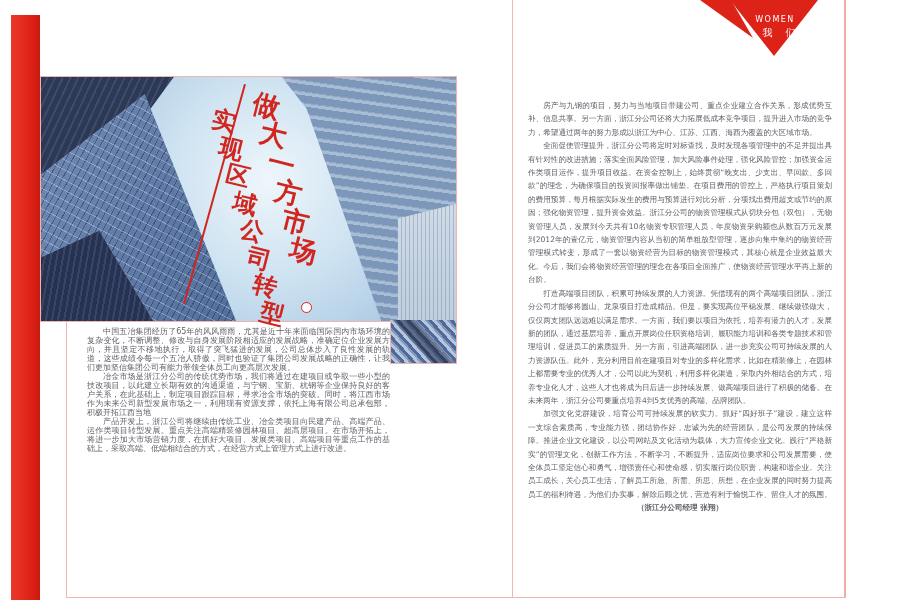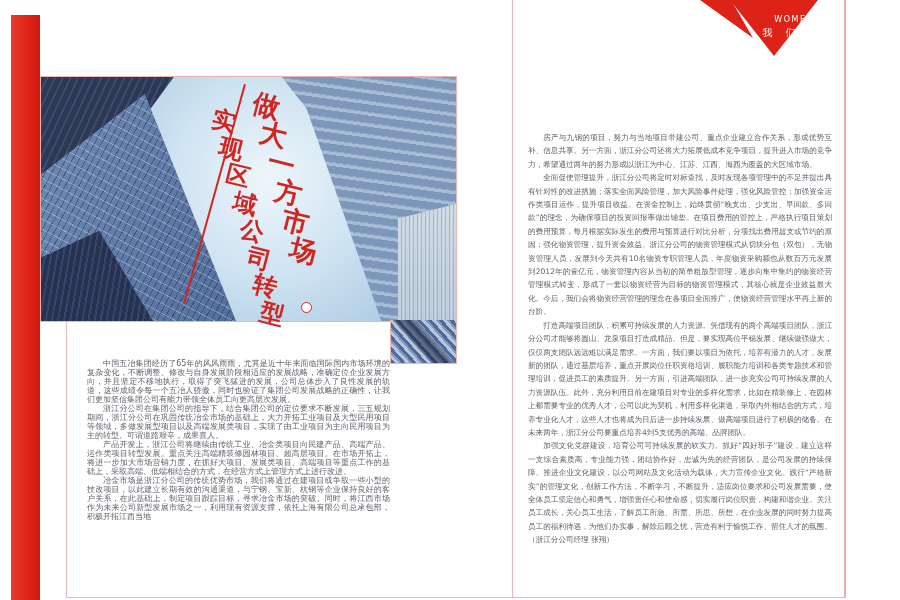--- a/index.html
+++ b/index.html
@@ -41,29 +41,29 @@
   
   .vtitle{position:absolute;color:#d0261f;font-family:"DejaVu Serif",serif;font-weight:bold;z-index:5;}
   .vtitle span{position:absolute;display:block;line-height:1;}
   #title-col-1{left:253px;top:92px;font-size:27px;}
   #title-col-2{left:212px;top:109px;font-size:24px;}
   .title-rule{position:absolute;left:244px;top:84px;width:1.5px;height:228px;background:#d0261f;
               transform:rotate(15.5deg);transform-origin:top left;z-index:4;}
   .title-dot{position:absolute;left:301px;top:302px;width:9px;height:9px;border:1.5px solid #d0261f;
              border-radius:50%;background:#fff;z-index:4;}
   
-  .bodytext{position:absolute;color:#60606a;text-align:justify;z-index:3;margin-top:32px;}
+  .bodytext{position:absolute;color:#60606a;text-align:justify;z-index:3;}
   .bodytext p{margin:0;text-indent:2em;}
   #left-body{left:87px;top:327px;width:303px;font-size:8px;line-height:9px;}
   #right-body{left:528px;top:99px;width:304px;font-size:7.6px;line-height:13.4px;}
-  .signature{margin-top:8px;text-align:left;font-weight:normal;text-indent:0 !important;}
+  .signature{margin-top:8px;text-align:center;font-weight:bold;text-indent:0 !important;}
   
   .ribbon{position:absolute;left:693px;top:0;z-index:6;}
   .ribbon-label{position:absolute;color:#ffffff;text-align:center;z-index:7;}
-  #ribbon-en{left:736px;top:15px;width:78px;font-size:8px;letter-spacing:1.5px;text-align:right;}
+  #ribbon-en{left:736px;top:15px;width:78px;font-size:8px;letter-spacing:1.5px;}
   #ribbon-zh{left:740px;top:26px;width:78px;font-size:10px;letter-spacing:5px;text-indent:5px;}
 </style>
 </head>
 <body>
 
 <div id="spread">
 
   <div class="red-bar"></div>
 
   <div class="vline" style="left:66px;top:78px;height:519px;"></div>
@@ -96,23 +96,22 @@
       <span style="left: 27.6px; top: 110px; transform: rotate(14deg);">公</span>
       <span style="left: 34.5px; top: 137.5px; transform: rotate(14deg);">司</span>
       <span style="left: 41.4px; top: 165px; transform: rotate(14deg);">转</span>
       <span style="left: 48.3px; top: 192.5px; transform: rotate(14deg);">型</span>
     </div>
   <div class="title-rule"></div>
   <div class="title-dot"></div>
 
   <div id="left-body" class="bodytext">
       <p>中国五冶集团经历了65年的风风雨雨，尤其是近十年来面临国际国内市场环境的复杂变化，不断调整、修改与自身发展阶段相适应的发展战略，准确定位企业发展方向，并且坚定不移地执行，取得了突飞猛进的发展，公司总体步入了良性发展的轨道，这些成绩令每一个五冶人骄傲，同时也验证了集团公司发展战略的正确性，让我们更加坚信集团公司有能力带领全体员工向更高层次发展。</p>
-      <p>浙江分公司在集团公司的指导下，结合集团公司的定位要求不断发展，三五规划期间，浙江分公司在巩固传统冶金市场的基础上，大力开拓工业项目及大型民用项目等领域，多做发展型项目以及高端发展类项目，实现了由工业项目为主向民用项目为主的转型。可谓道路艰辛，成果喜人。</p>
+      <p>冶金市场是浙江分公司的传统优势市场，我们将通过在建项目或争取一些小型的技改项目，以此建立长期有效的沟通渠道，与宁钢、宝新、杭钢等企业保持良好的客户关系，在此基础上，制定项目跟踪目标，寻求冶金市场的突破。同时，将江西市场作为未来公司新型发展市场之一，利用现有资源支撑，依托上海有限公司总承包部，积极开拓江西当地</p>
       <p>产品开发上，浙江公司将继续由传统工业、冶金类项目向民建产品、高端产品、运作类项目转型发展。重点关注高端精装修园林项目、超高层项目。在市场开拓上，将进一步加大市场营销力度，在抓好大项目、发展类项目、高端项目等重点工作的基础上，采取高端、低端相结合的方式，在经营方式上管理方式上进行改进。</p>
-      <p>冶金市场是浙江分公司的传统优势市场，我们将通过在建项目或争取一些小型的技改项目，以此建立长期有效的沟通渠道，与宁钢、宝新、杭钢等企业保持良好的客户关系，在此基础上，制定项目跟踪目标，寻求冶金市场的突破。同时，将江西市场作为未来公司新型发展市场之一，利用现有资源支撑，依托上海有限公司总承包部，积极开拓江西当地</p>
     </div>
 
   <div id="right-body" class="bodytext">
     <div>
         <p>房产与九钢的项目，努力与当地项目带建公司、重点企业建立合作关系，形成优势互补、信息共享。另一方面，浙江分公司还将大力拓展低成本竞争项目，提升进入市场的竞争力，希望通过两年的努力形成以浙江为中心、江苏、江西、海西为覆盖的大区域市场。</p>
         <p>全面促使管理提升，浙江分公司将定时对标查找，及时发现各项管理中的不足并提出具有针对性的改进措施；落实全面风险管理，加大风险事件处理，强化风险管控；加强资金运作类项目运作，提升项目收益。在资金控制上，始终贯彻“晚支出、少支出、早回款、多回款”的理念，为确保项目的投资回报率做出铺垫。在项目费用的管控上，严格执行项目策划的费用预算，每月根据实际发生的费用与预算进行对比分析，分项找出费用超支或节约的原因；强化物资管理，提升资金效益。浙江分公司的物资管理模式从切块分包（双包），无物资管理人员，发展到今天共有10名物资专职管理人员，年度物资采购额也从数百万元发展到2012年的壹亿元，物资管理内容从当初的简单粗放型管理，逐步向集中集约的物资经营管理模式转变，形成了一套以物资经营为目标的物资管理模式，其核心就是企业效益最大化。今后，我们会将物资经营管理的理念在各项目全面推广，使物资经营管理水平再上新的台阶。</p>
         <p>打造高端项目团队，积累可持续发展的人力资源。凭借现有的两个高端项目团队，浙江分公司才能够将圆山、龙泉项目打造成精品。但是，要实现高位平稳发展、继续做强做大，仅仅两支团队远远难以满足需求。一方面，我们要以项目为依托，培养有潜力的人才，发展新的团队，通过基层培养，重点开展岗位任职资格培训、履职能力培训和各类专题技术和管理培训，促进员工的素质提升。另一方面，引进高端团队，进一步充实公司可持续发展的人力资源队伍。此外，充分利用目前在建项目对专业的多样化需求，比如在精装修上，在园林上都需要专业的优秀人才，公司以此为契机，利用多样化渠道，采取内外相结合的方式，培养专业化人才，这些人才也将成为日后进一步持续发展、做高端项目进行了积极的储备。在未来两年，浙江分公司要重点培养4到5支优秀的高端、品牌团队。</p>
         <p>加强文化党群建设，培育公司可持续发展的软实力。抓好“四好班子”建设，建立这样一支综合素质高，专业能力强，团结协作好，忠诚为先的经营团队，是公司发展的持续保障。推进企业文化建设，以公司网站及文化活动为载体，大力宣传企业文化。践行“严格新实”的管理文化，创新工作方法，不断学习，不断提升，适应岗位要求和公司发展需要，使全体员工坚定信心和勇气，增强责任心和使命感，切实履行岗位职责，构建和谐企业。关注员工成长，关心员工生活，了解员工所急、所需、所思、所想，在企业发展的同时努力提高员工的福利待遇，为他们办实事，解除后顾之忧，营造有利于愉悦工作、留住人才的氛围。</p>
       </div>
     <p class="signature">（浙江分公司经理 张翔）</p>

